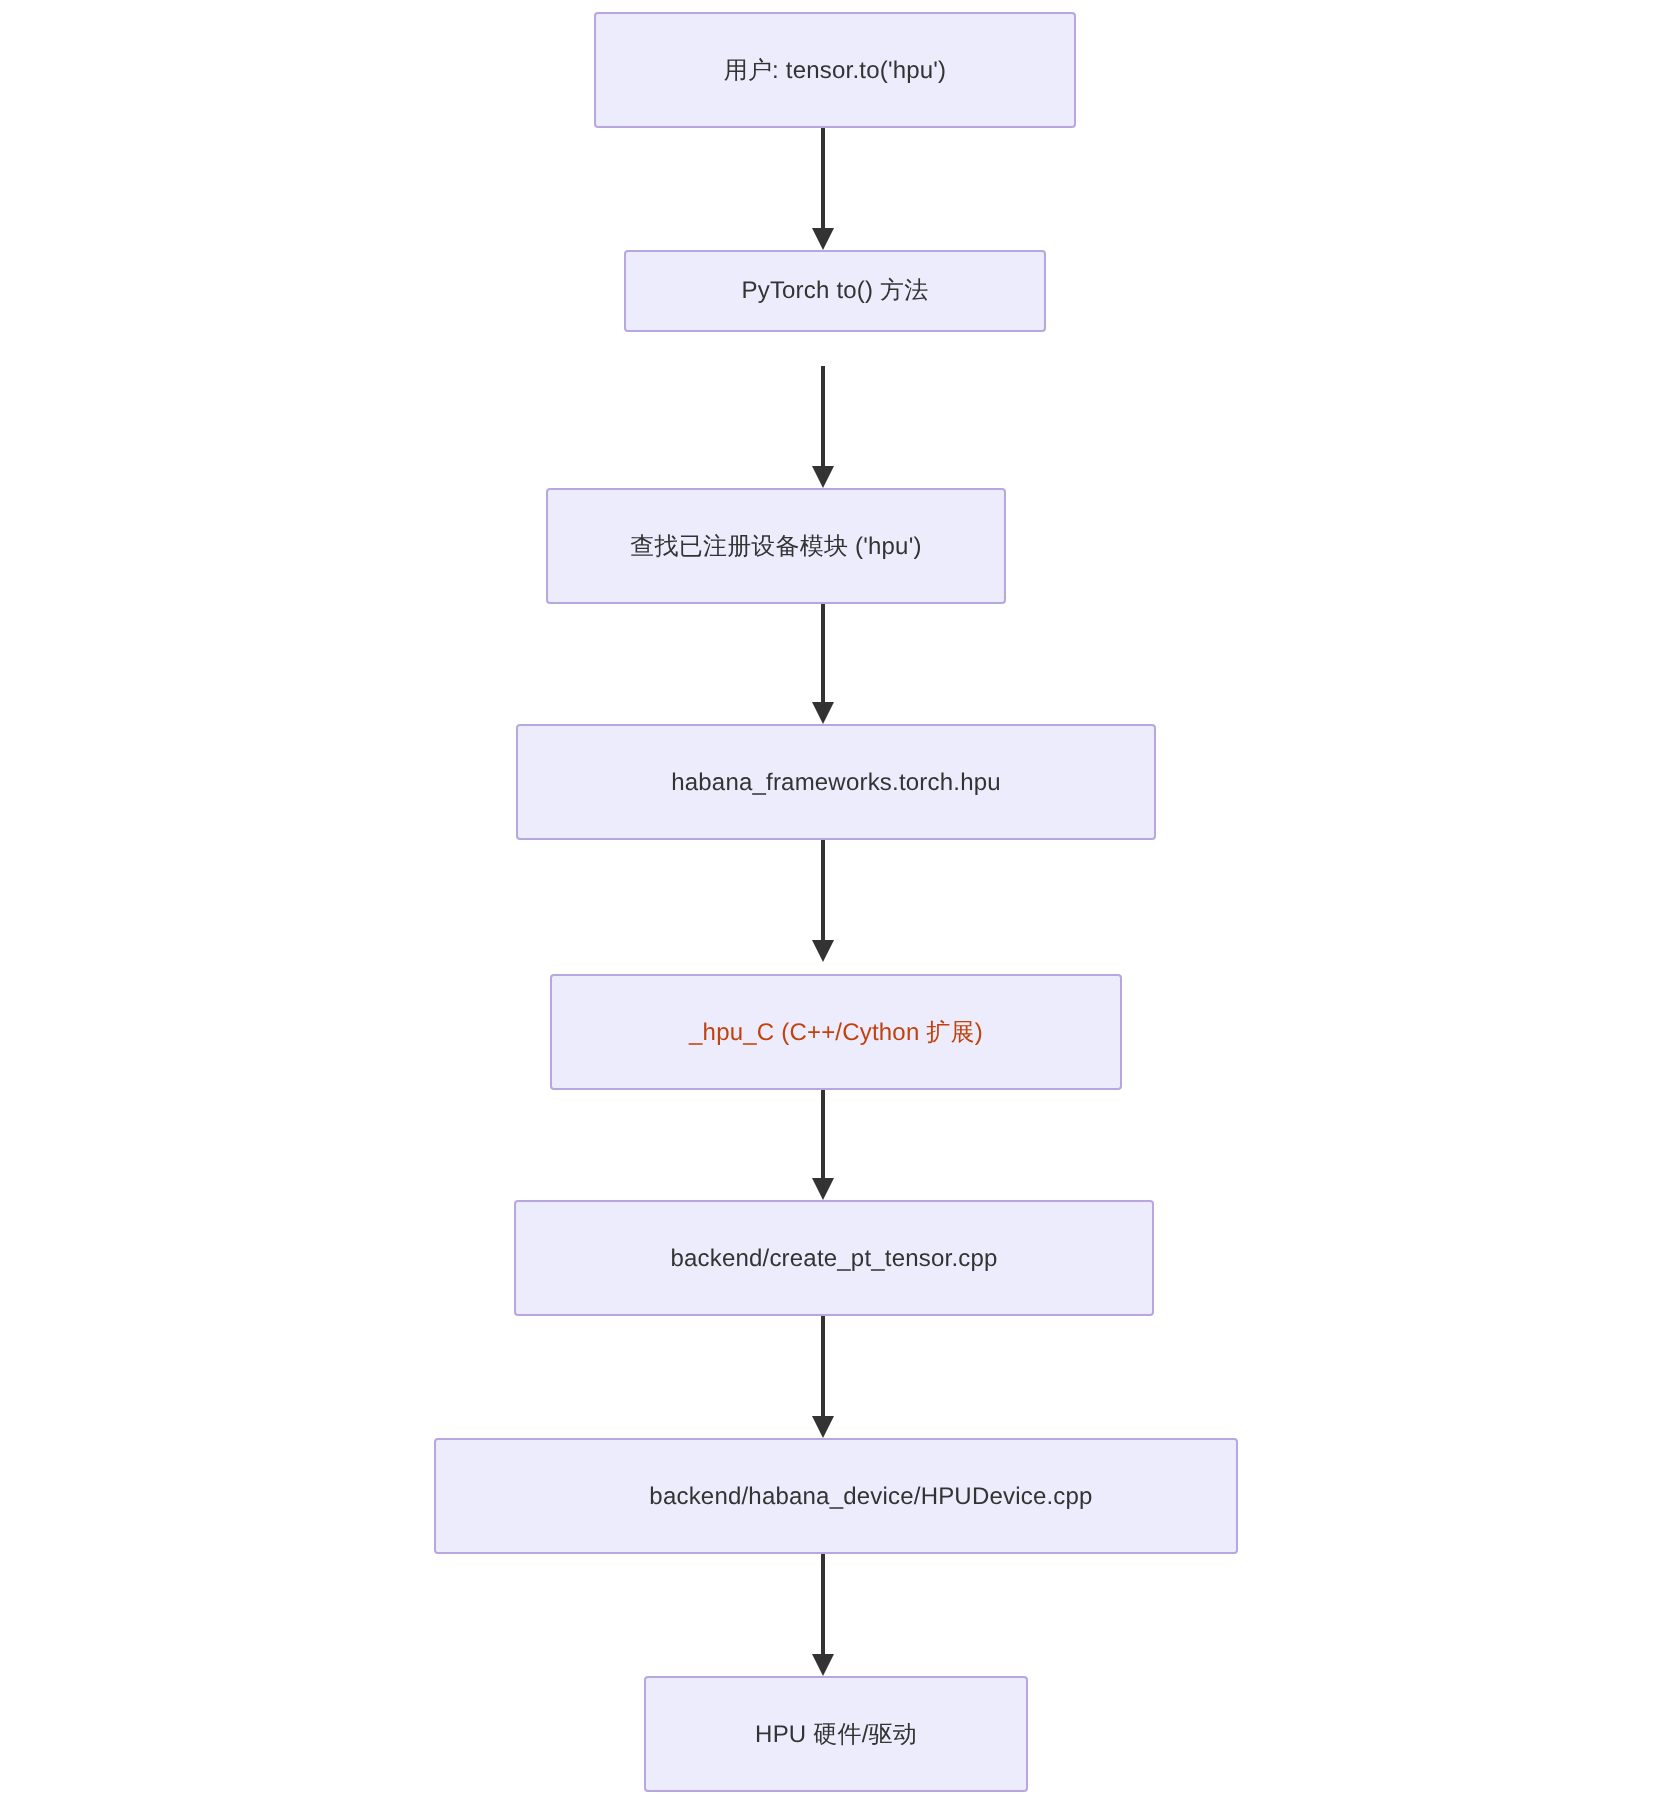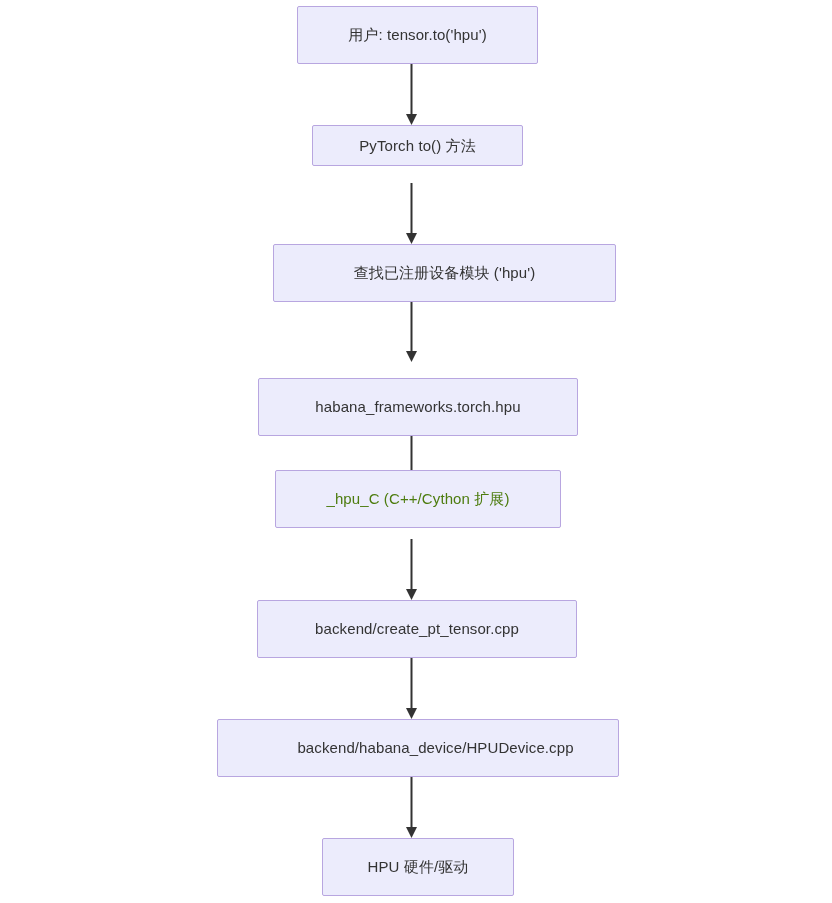--- a/index.html
+++ b/index.html
@@ -22,21 +22,21 @@
   .node {
     position: absolute;
     box-sizing: border-box;
     background: #ececfc;
     border: 1px solid #b8a6e0;
     border-radius: 2px;
     display: flex;
     align-items: center;
     justify-content: center;
     color: #333333;
-    font-size: 15px;
+    font-size: 12px;
     line-height: 1.2;
     white-space: nowrap;
     letter-spacing: 0.1px;
   }
   .node-label {
     display: block;
     text-align: center;
   }
   .edge {
     position: absolute;
@@ -83,27 +83,27 @@
     <svg class="edge" width="13" height="61" style="left: 404.5px; top: 777px;">
       <line class="edge-line" x1="6.5" y1="0" x2="6.5" y2="52" stroke="#333333"></line>
       <polygon class="edge-head" points="1,50 12,50 6.5,61" fill="#333333"></polygon>
     </svg>
     <div class="node" style="left: 297px; top: 6px; width: 241px; height: 58px; background: rgb(236, 236, 252); border-color: rgb(184, 166, 224); color: rgb(51, 51, 51);">
       <span class="node-label">用户: tensor.to('hpu')</span>
     </div>
     <div class="node" style="left: 312px; top: 125px; width: 211px; height: 41px; background: rgb(236, 236, 252); border-color: rgb(184, 166, 224); color: rgb(51, 51, 51);">
       <span class="node-label">PyTorch to() 方法</span>
     </div>
-    <div class="node" style="left: 273px; top: 244px; width: 343px; height: 58px; background: rgb(236, 236, 252); border-color: rgb(184, 166, 224); color: rgb(51, 51, 51);">
+    <div class="node" style="left: 273px; top: 244px; width: 230px; height: 58px; background: rgb(236, 236, 252); border-color: rgb(184, 166, 224); color: rgb(51, 51, 51);">
       <span class="node-label">查找已注册设备模块 ('hpu')</span>
     </div>
-    <div class="node" style="left: 258px; top: 362px; width: 320px; height: 58px; background: rgb(236, 236, 252); border-color: rgb(184, 166, 224); color: rgb(51, 51, 51); margin-top: 16px;">
+    <div class="node" style="left: 258px; top: 362px; width: 320px; height: 58px; background: rgb(236, 236, 252); border-color: rgb(184, 166, 224); color: rgb(51, 51, 51);">
       <span class="node-label">habana_frameworks.torch.hpu</span>
     </div>
-    <div class="node" style="left: 275px; top: 470px; width: 286px; height: 58px; background: rgb(236, 236, 252); border-color: rgb(184, 166, 224); color: #4d7c0f;">
+    <div class="node" style="left: 275px; top: 487px; width: 286px; height: 58px; background: rgb(236, 236, 252); border-color: rgb(184, 166, 224); color: #c2410c;">
       <span class="node-label">_hpu_C (C++/Cython 扩展)</span>
     </div>
     <div class="node" style="left: 257px; top: 600px; width: 320px; height: 58px; background: rgb(236, 236, 252); border-color: rgb(184, 166, 224); color: rgb(51, 51, 51);">
       <span class="node-label">backend/create_pt_tensor.cpp</span>
     </div>
     <div class="node" style="left: 217px; top: 719px; width: 402px; height: 58px; background: rgb(236, 236, 252); border-color: rgb(184, 166, 224); color: rgb(51, 51, 51); padding-left: 35px;">
       <span class="node-label">backend/habana_device/HPUDevice.cpp</span>
     </div>
     <div class="node" style="left: 322px; top: 838px; width: 192px; height: 58px; background: rgb(236, 236, 252); border-color: rgb(184, 166, 224); color: rgb(51, 51, 51);">
       <span class="node-label">HPU 硬件/驱动</span>

